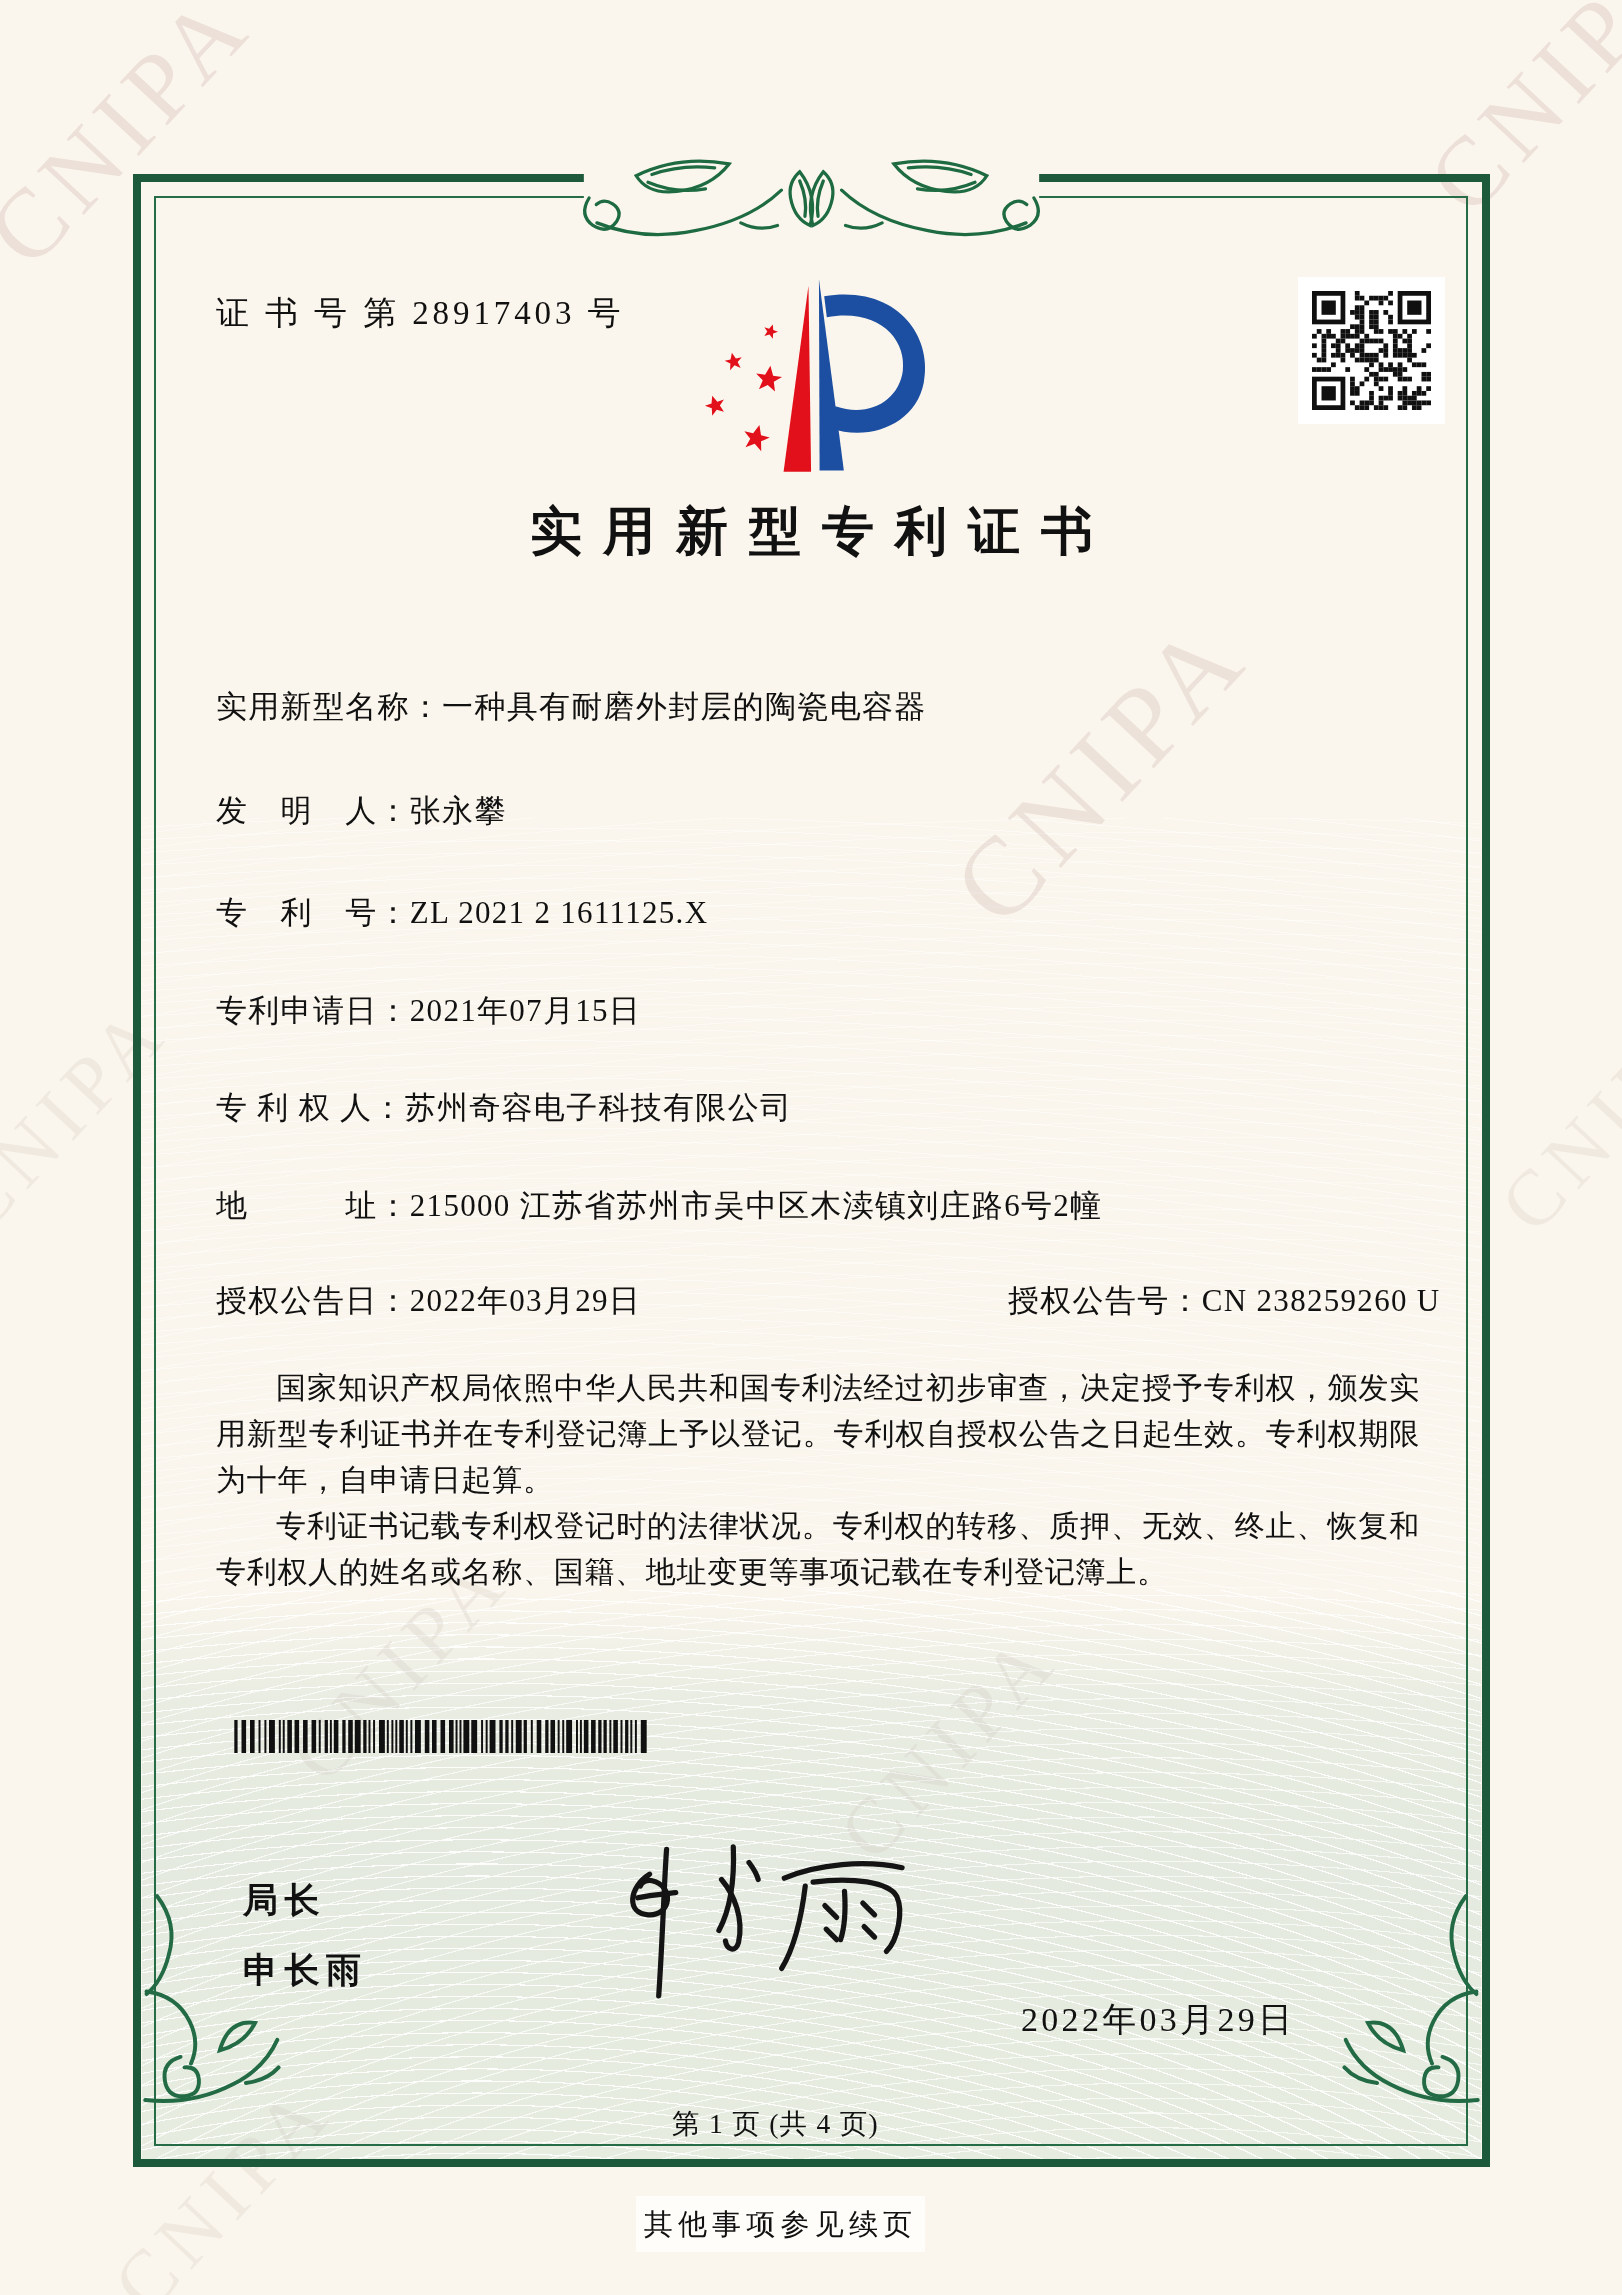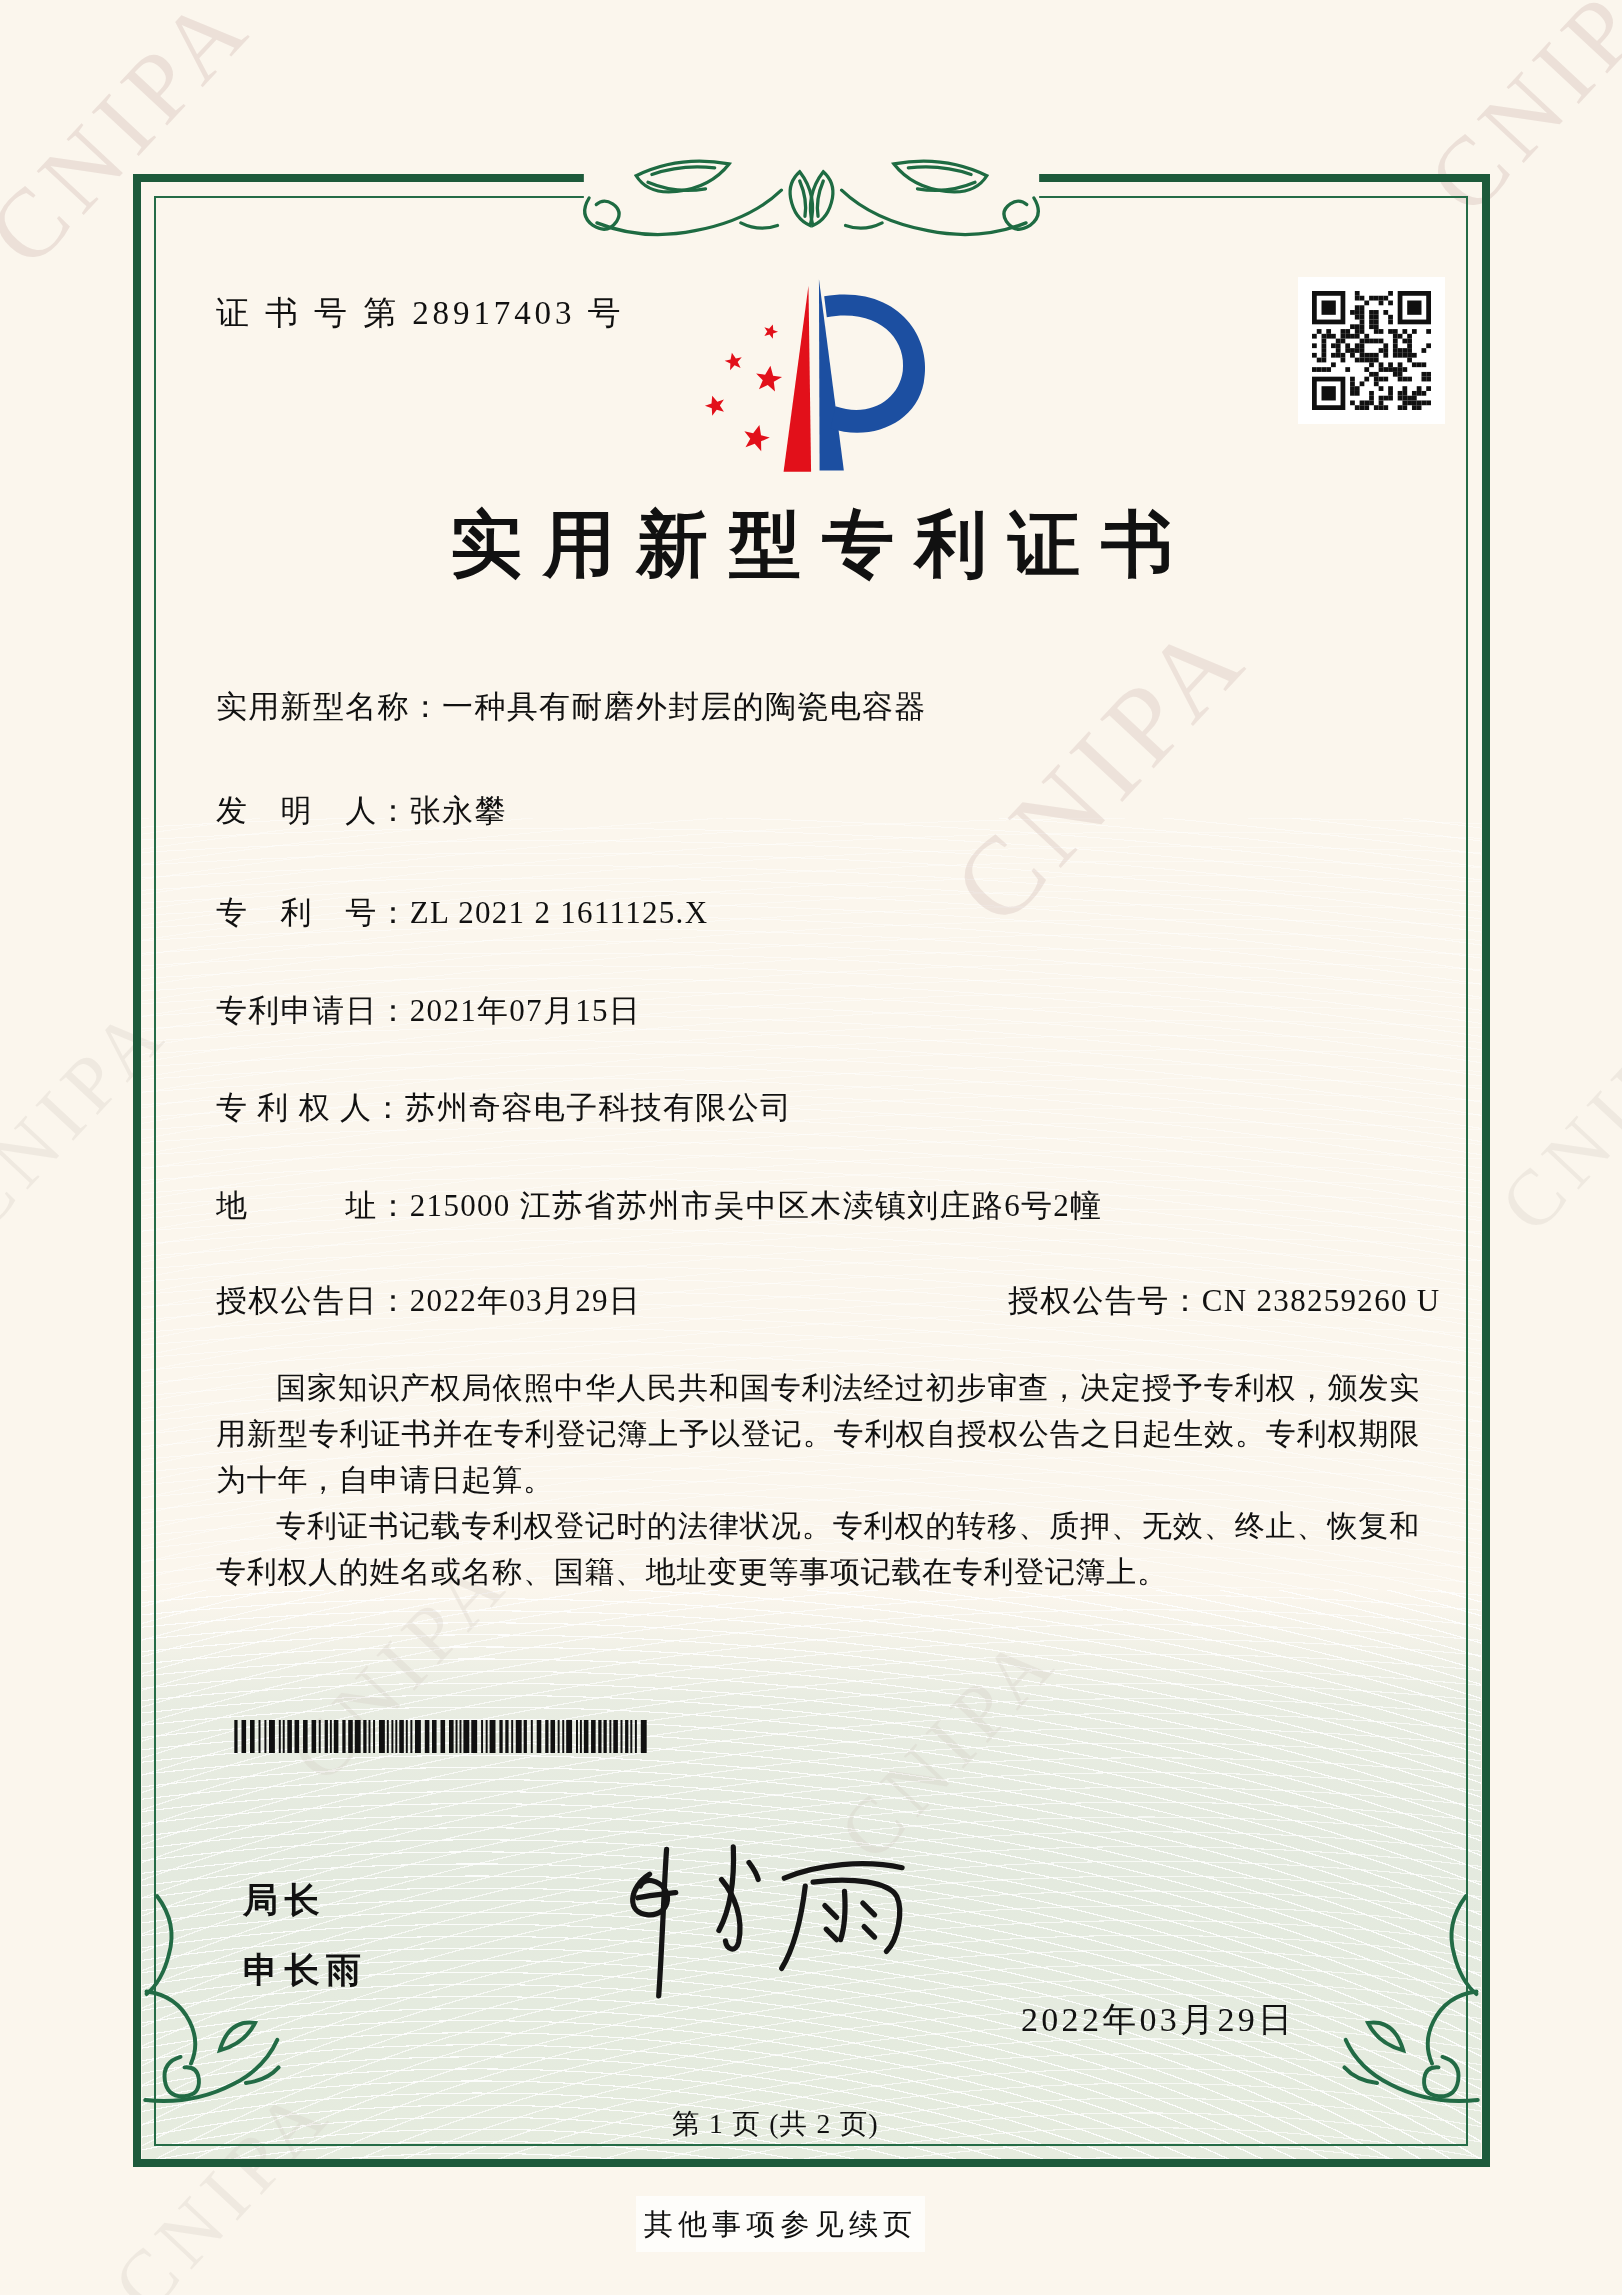--- a/index.html
+++ b/index.html
@@ -45,21 +45,21 @@
   
   .cert-no{
     left:216px; top:291px; font-size:33px; letter-spacing:3.9px; white-space:nowrap;
   }
   .qr-box{
     left:1298px; top:277px; width:147px; height:147px; background:#ffffff;
   }
   .qr-box svg{position:absolute; left:13.7px; top:13.7px;}
   .title{
     left:0; top:497px; width:1623px; text-align:center;
-    font-size:72px; font-weight:bold; letter-spacing:21px; text-indent:21px;
+    font-size:52px; font-weight:bold; letter-spacing:21px; text-indent:21px;
     white-space:nowrap;
   }
   
   .field-row{
     left:216px; font-size:31px; white-space:nowrap; letter-spacing:1.3px;margin-top:7px;
   }
   .grant-no{left:792px; top:0;}
   
   .body-text{
     left:216px; top:1341px; width:1204px; font-size:30px; line-height:46px;
@@ -497,18 +497,18 @@
       <path d="M268,58 C320,36 392,30 448,42"></path>
       <path d="M300,70 C294,120 282,166 264,196"></path>
       <path d="M312,64 C372,56 428,64 440,86 C450,108 442,152 424,170"></path>
       <path d="M360,78 C362,108 360,134 354,152"></path>
       <path d="M330,100 L348,118 M388,96 L406,114 M332,136 L348,152 M390,132 L406,148"></path>
     </g>
   </svg>
 
   <div class="abs date">2022年03月29日</div>
 
-  <div class="abs page-info">第 1 页 (共 2 页)</div>
+  <div class="abs page-info">第 1 页 (共 4 页)</div>
 
   <div class="abs footer-strip">其他事项参见续页</div>
 
 </div>
 
 
 </body></html>

